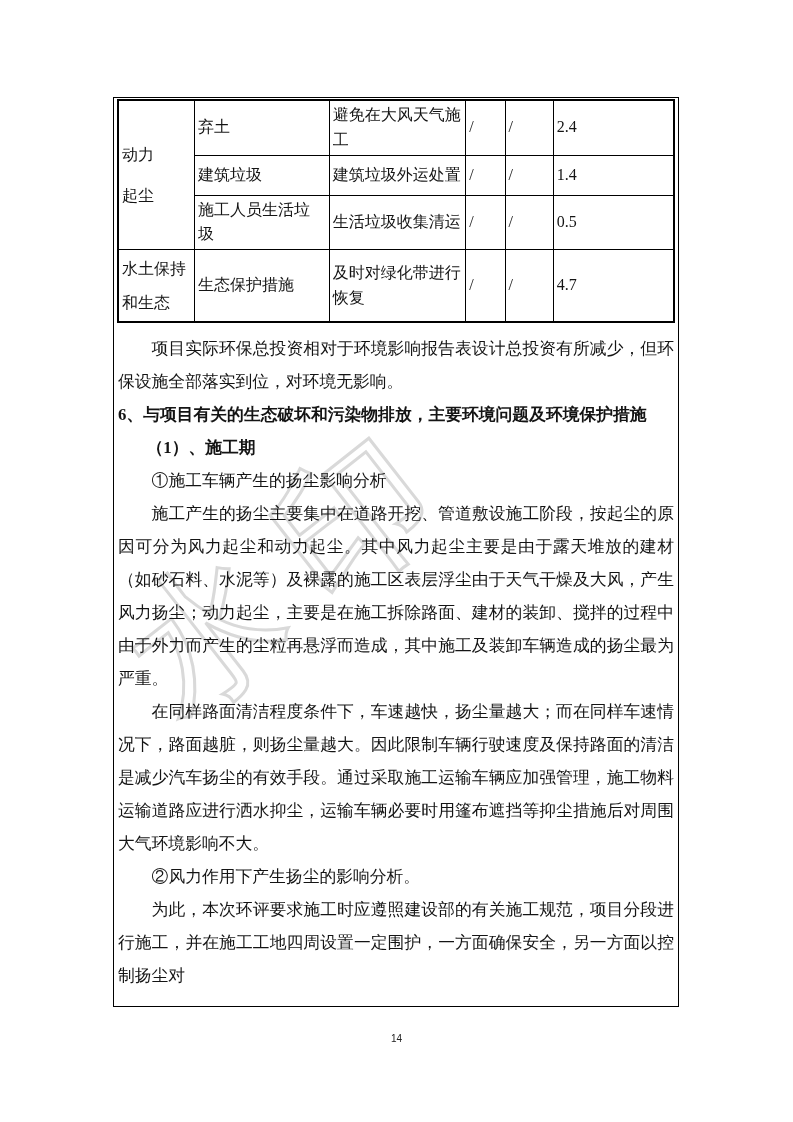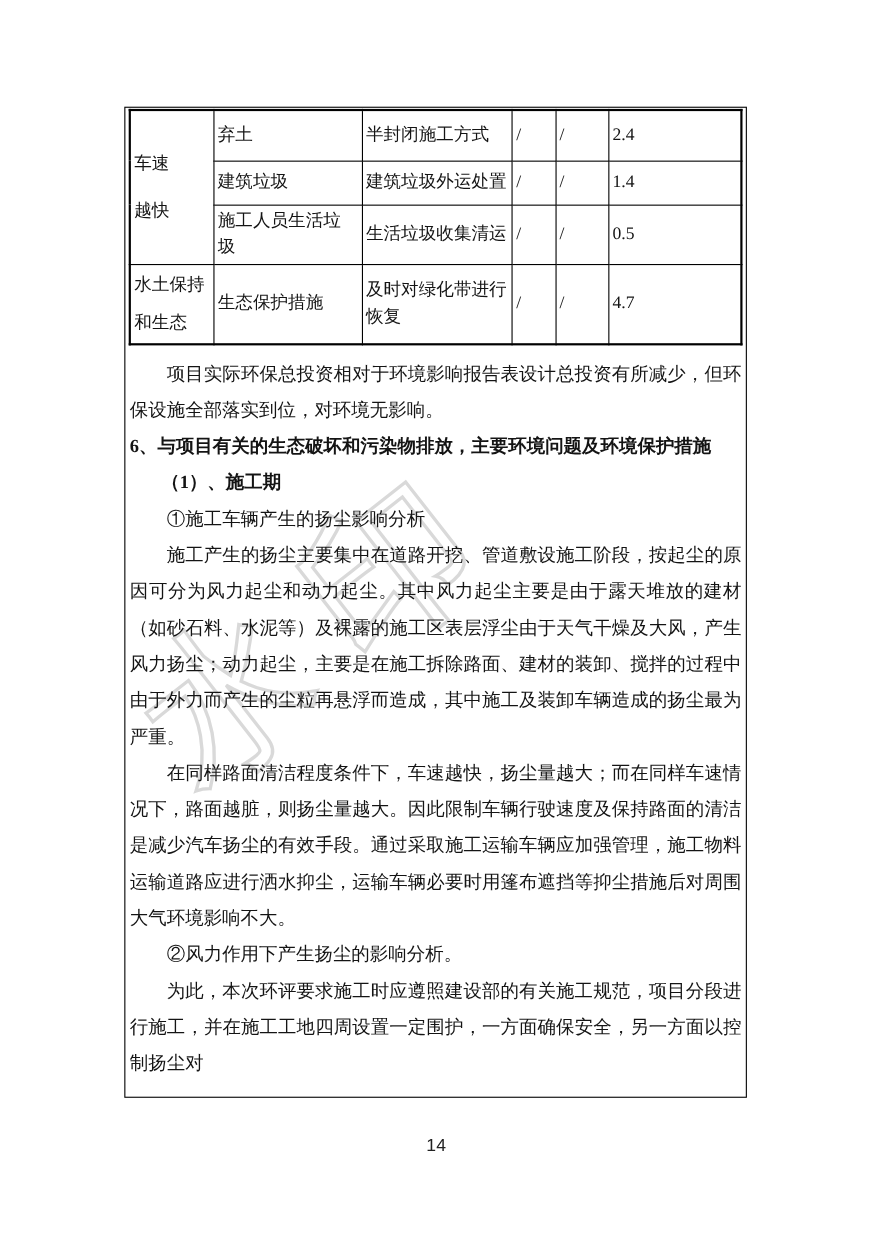--- a/index.html
+++ b/index.html
@@ -73,21 +73,21 @@
   .textblock p { margin: 0; }
   p.indent { text-indent: 2em; }
   p.heading-main { font-weight: bold; text-indent: 0; }
   p.heading-sub { font-weight: bold; text-indent: 1.7em; }
   .pagenum {
     position: absolute;
     top: 1033px;
     left: 0;
     width: 100%;
     text-align: center;
-    font-size: 16px;
+    font-size: 10px;
     font-family: "Liberation Sans", sans-serif;
     color: #222;
     z-index: 1;
   }
 </style>
 </head>
 <body>
 
 <div class="page">
 
@@ -99,23 +99,23 @@
       <colgroup>
         <col style="width:76px">
         <col style="width:134px">
         <col style="width:136px">
         <col style="width:39px">
         <col style="width:48px">
         <col style="width:120px">
       </colgroup>
       <tbody>
         <tr class="r1">
-          <td class="cat" rowspan="3"><span class="wrap2">车速越快</span></td>
+          <td class="cat" rowspan="3"><span class="wrap2">动力起尘</span></td>
           <td>弃土</td>
-          <td>半封闭施工方式</td>
+          <td>避免在大风天气施工</td>
           <td>/</td>
           <td>/</td>
           <td>2.4</td>
         </tr>
         <tr class="r2">
           <td>建筑垃圾</td>
           <td>建筑垃圾外运处置</td>
           <td>/</td>
           <td>/</td>
           <td>1.4</td>

